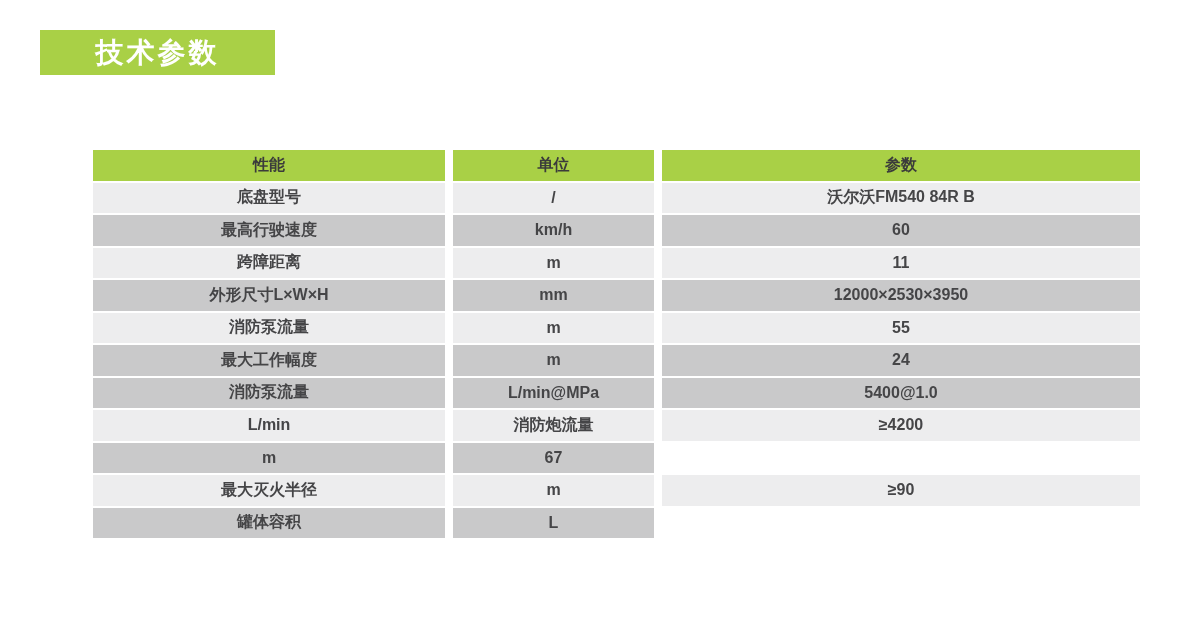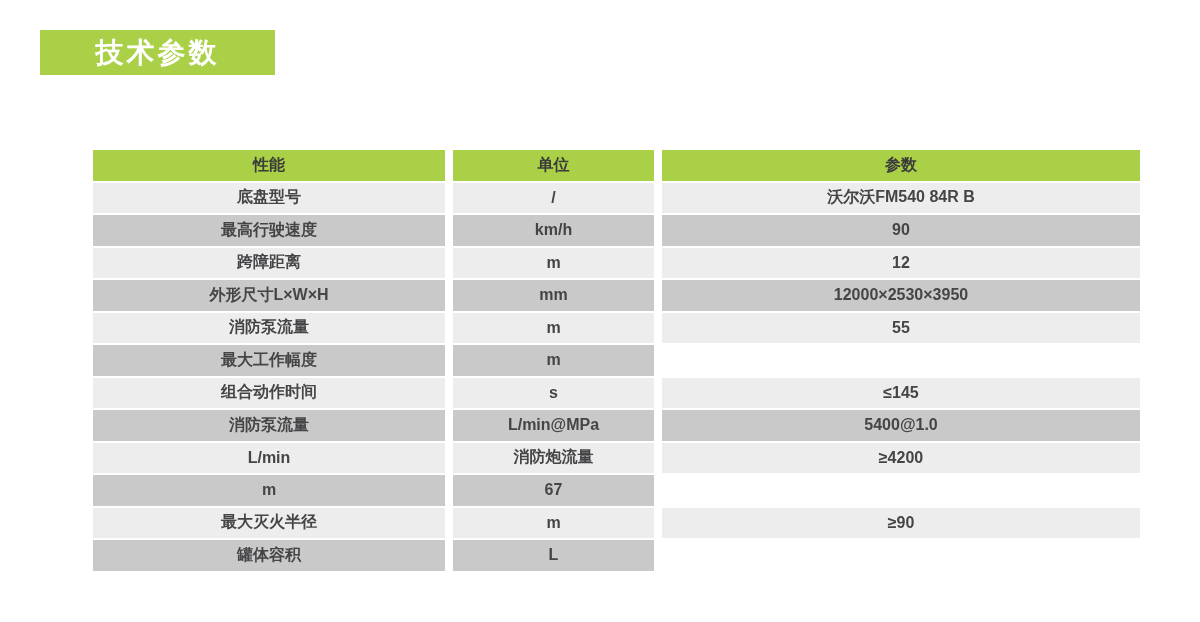--- a/index.html
+++ b/index.html
@@ -75,45 +75,41 @@
   </div>
   <div>
       <div class="trow light">
         <div class="cell">底盘型号</div>
         <div class="cell">/</div>
         <div class="cell">沃尔沃FM540 84R B</div>
       </div>
       <div class="trow dark">
         <div class="cell">最高行驶速度</div>
         <div class="cell">km/h</div>
-        <div class="cell">90</div>
+        <div class="cell">60</div>
       </div>
       <div class="trow light">
         <div class="cell">跨障距离</div>
         <div class="cell">m</div>
-        <div class="cell">12</div>
+        <div class="cell">11</div>
       </div>
       <div class="trow dark">
         <div class="cell">外形尺寸L×W×H</div>
         <div class="cell">mm</div>
         <div class="cell">12000×2530×3950</div>
       </div>
       <div class="trow light">
         <div class="cell">消防泵流量</div>
         <div class="cell">m</div>
         <div class="cell">55</div>
       </div>
       <div class="trow dark">
         <div class="cell">最大工作幅度</div>
         <div class="cell">m</div>
-      </div>
-      <div class="trow light">
-        <div class="cell">组合动作时间</div>
-        <div class="cell">s</div>
-        <div class="cell">≤145</div>
+        <div class="cell">24</div>
       </div>
       <div class="trow dark">
         <div class="cell">消防泵流量</div>
         <div class="cell">L/min@MPa</div>
         <div class="cell">5400@1.0</div>
       </div>
       <div class="trow light">
         <div class="cell">L/min</div>
         <div class="cell">消防炮流量</div>
         <div class="cell">≥4200</div>

